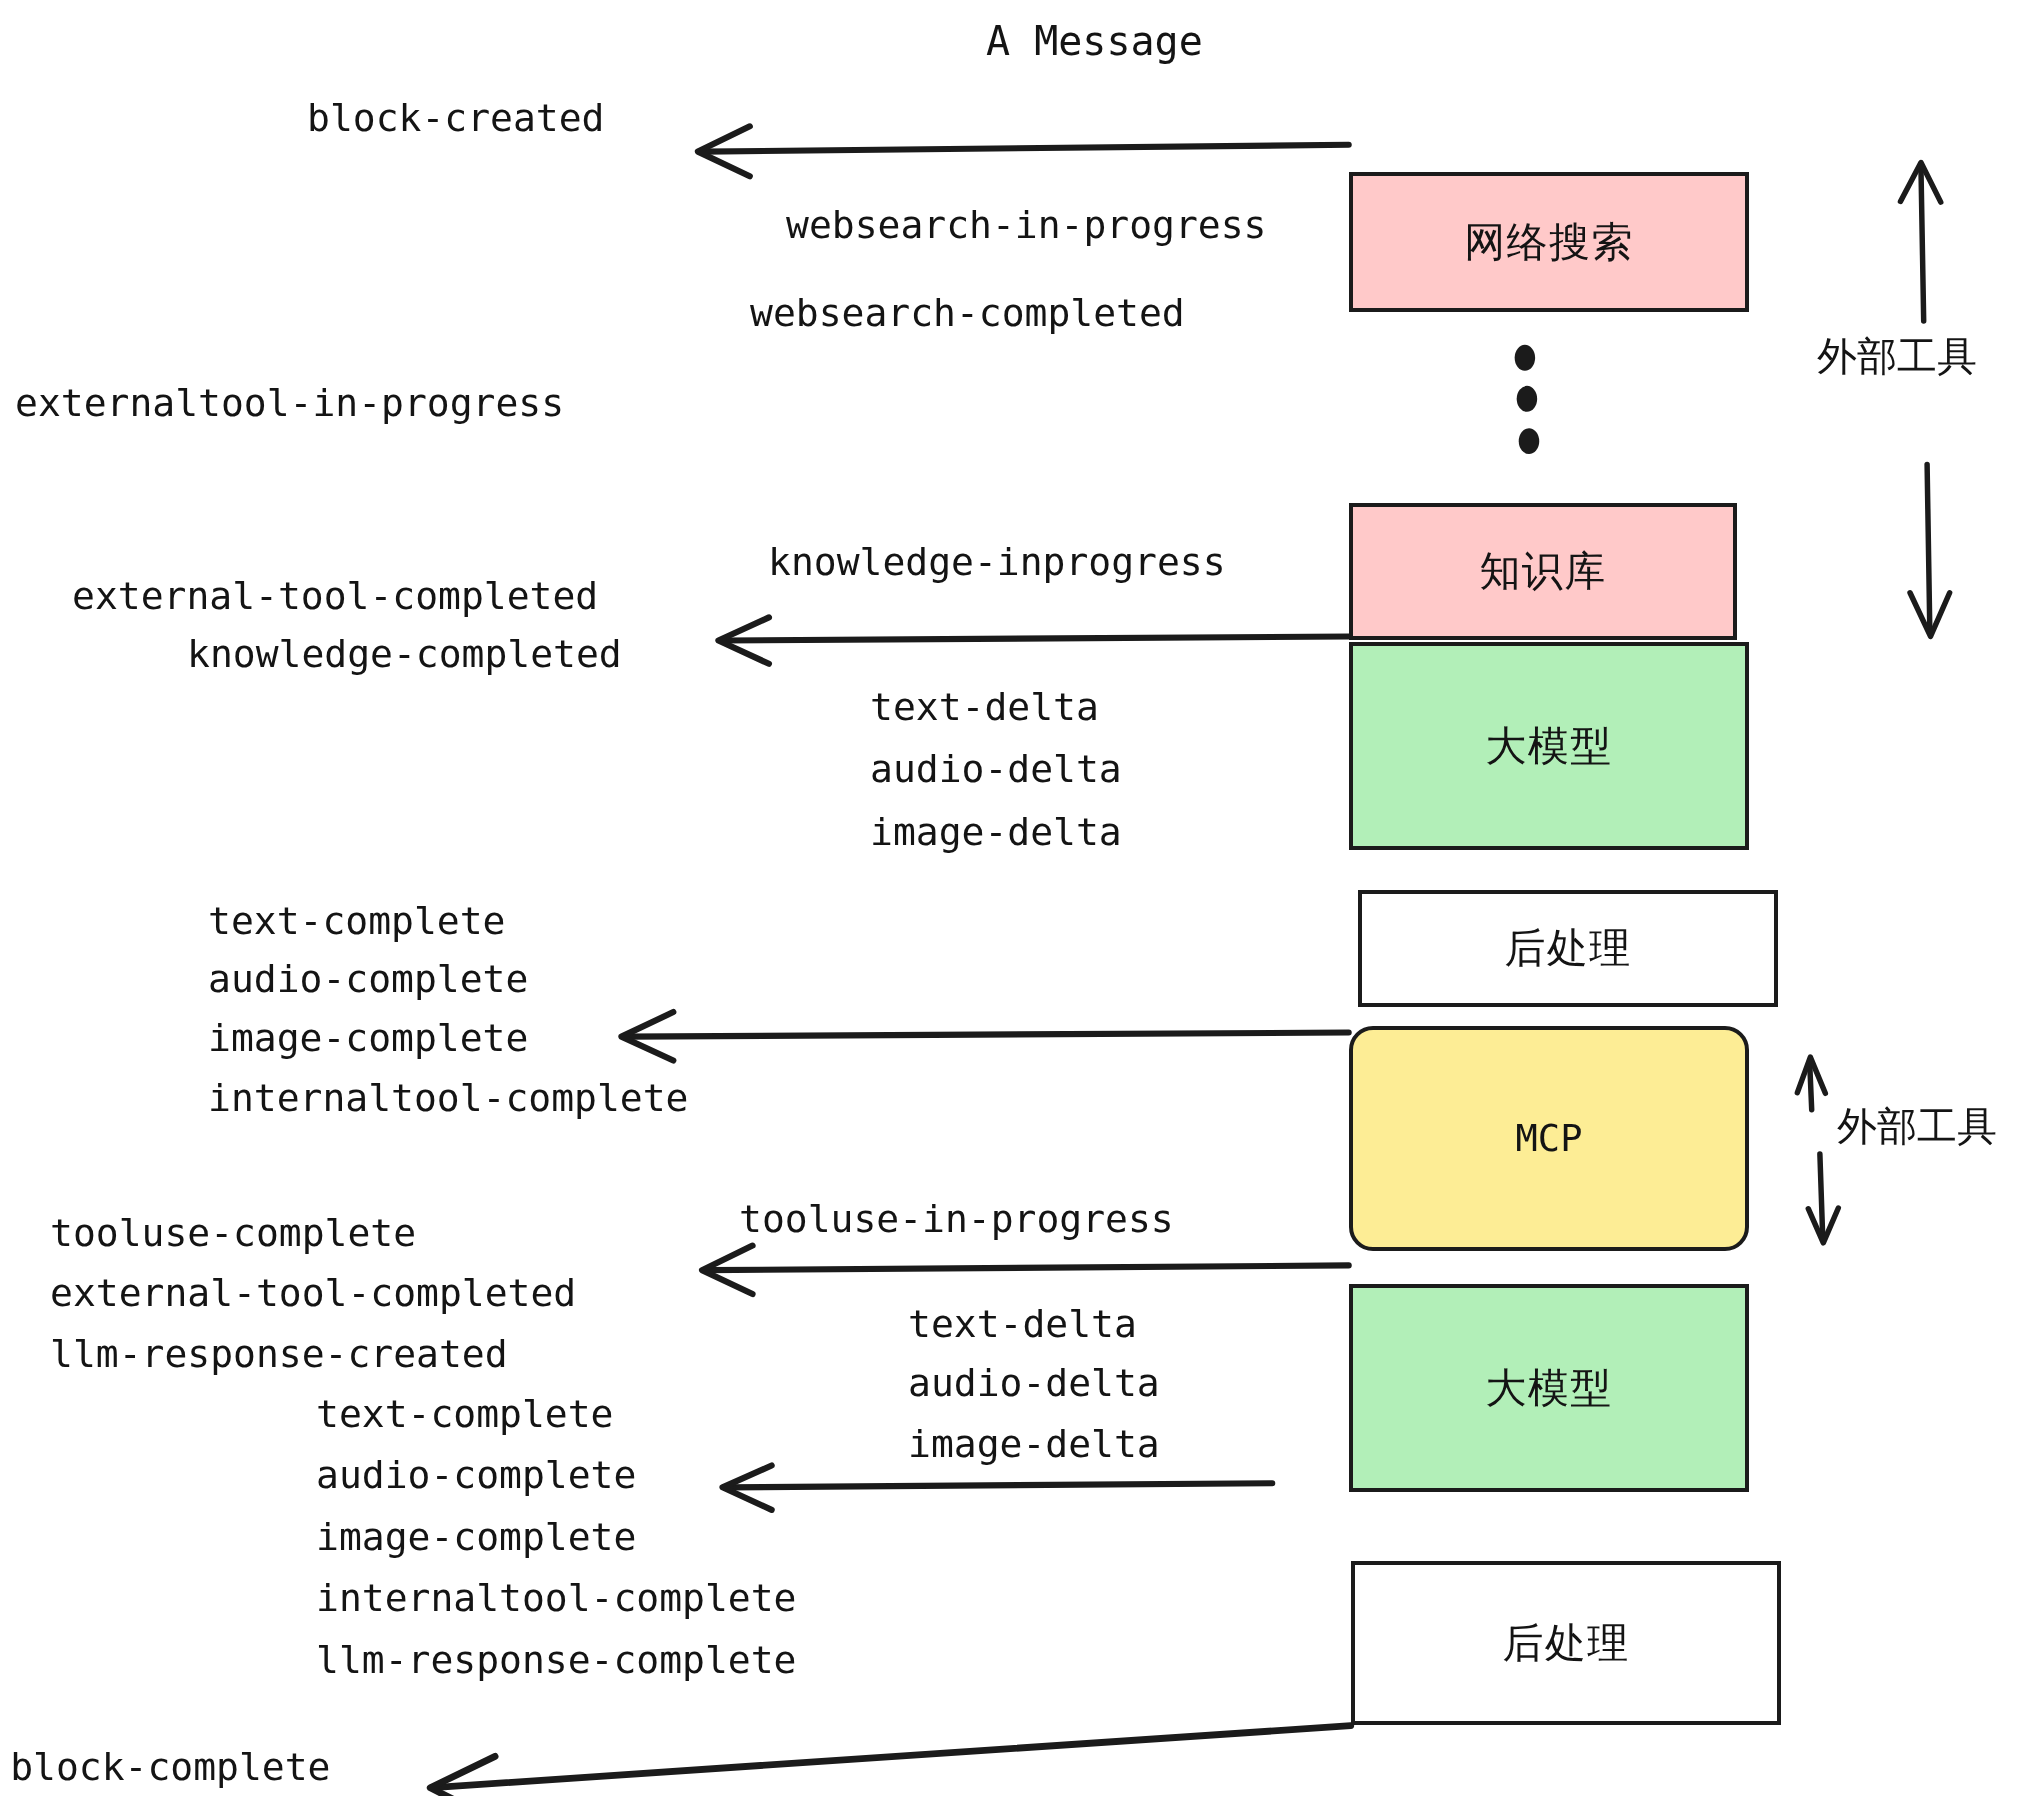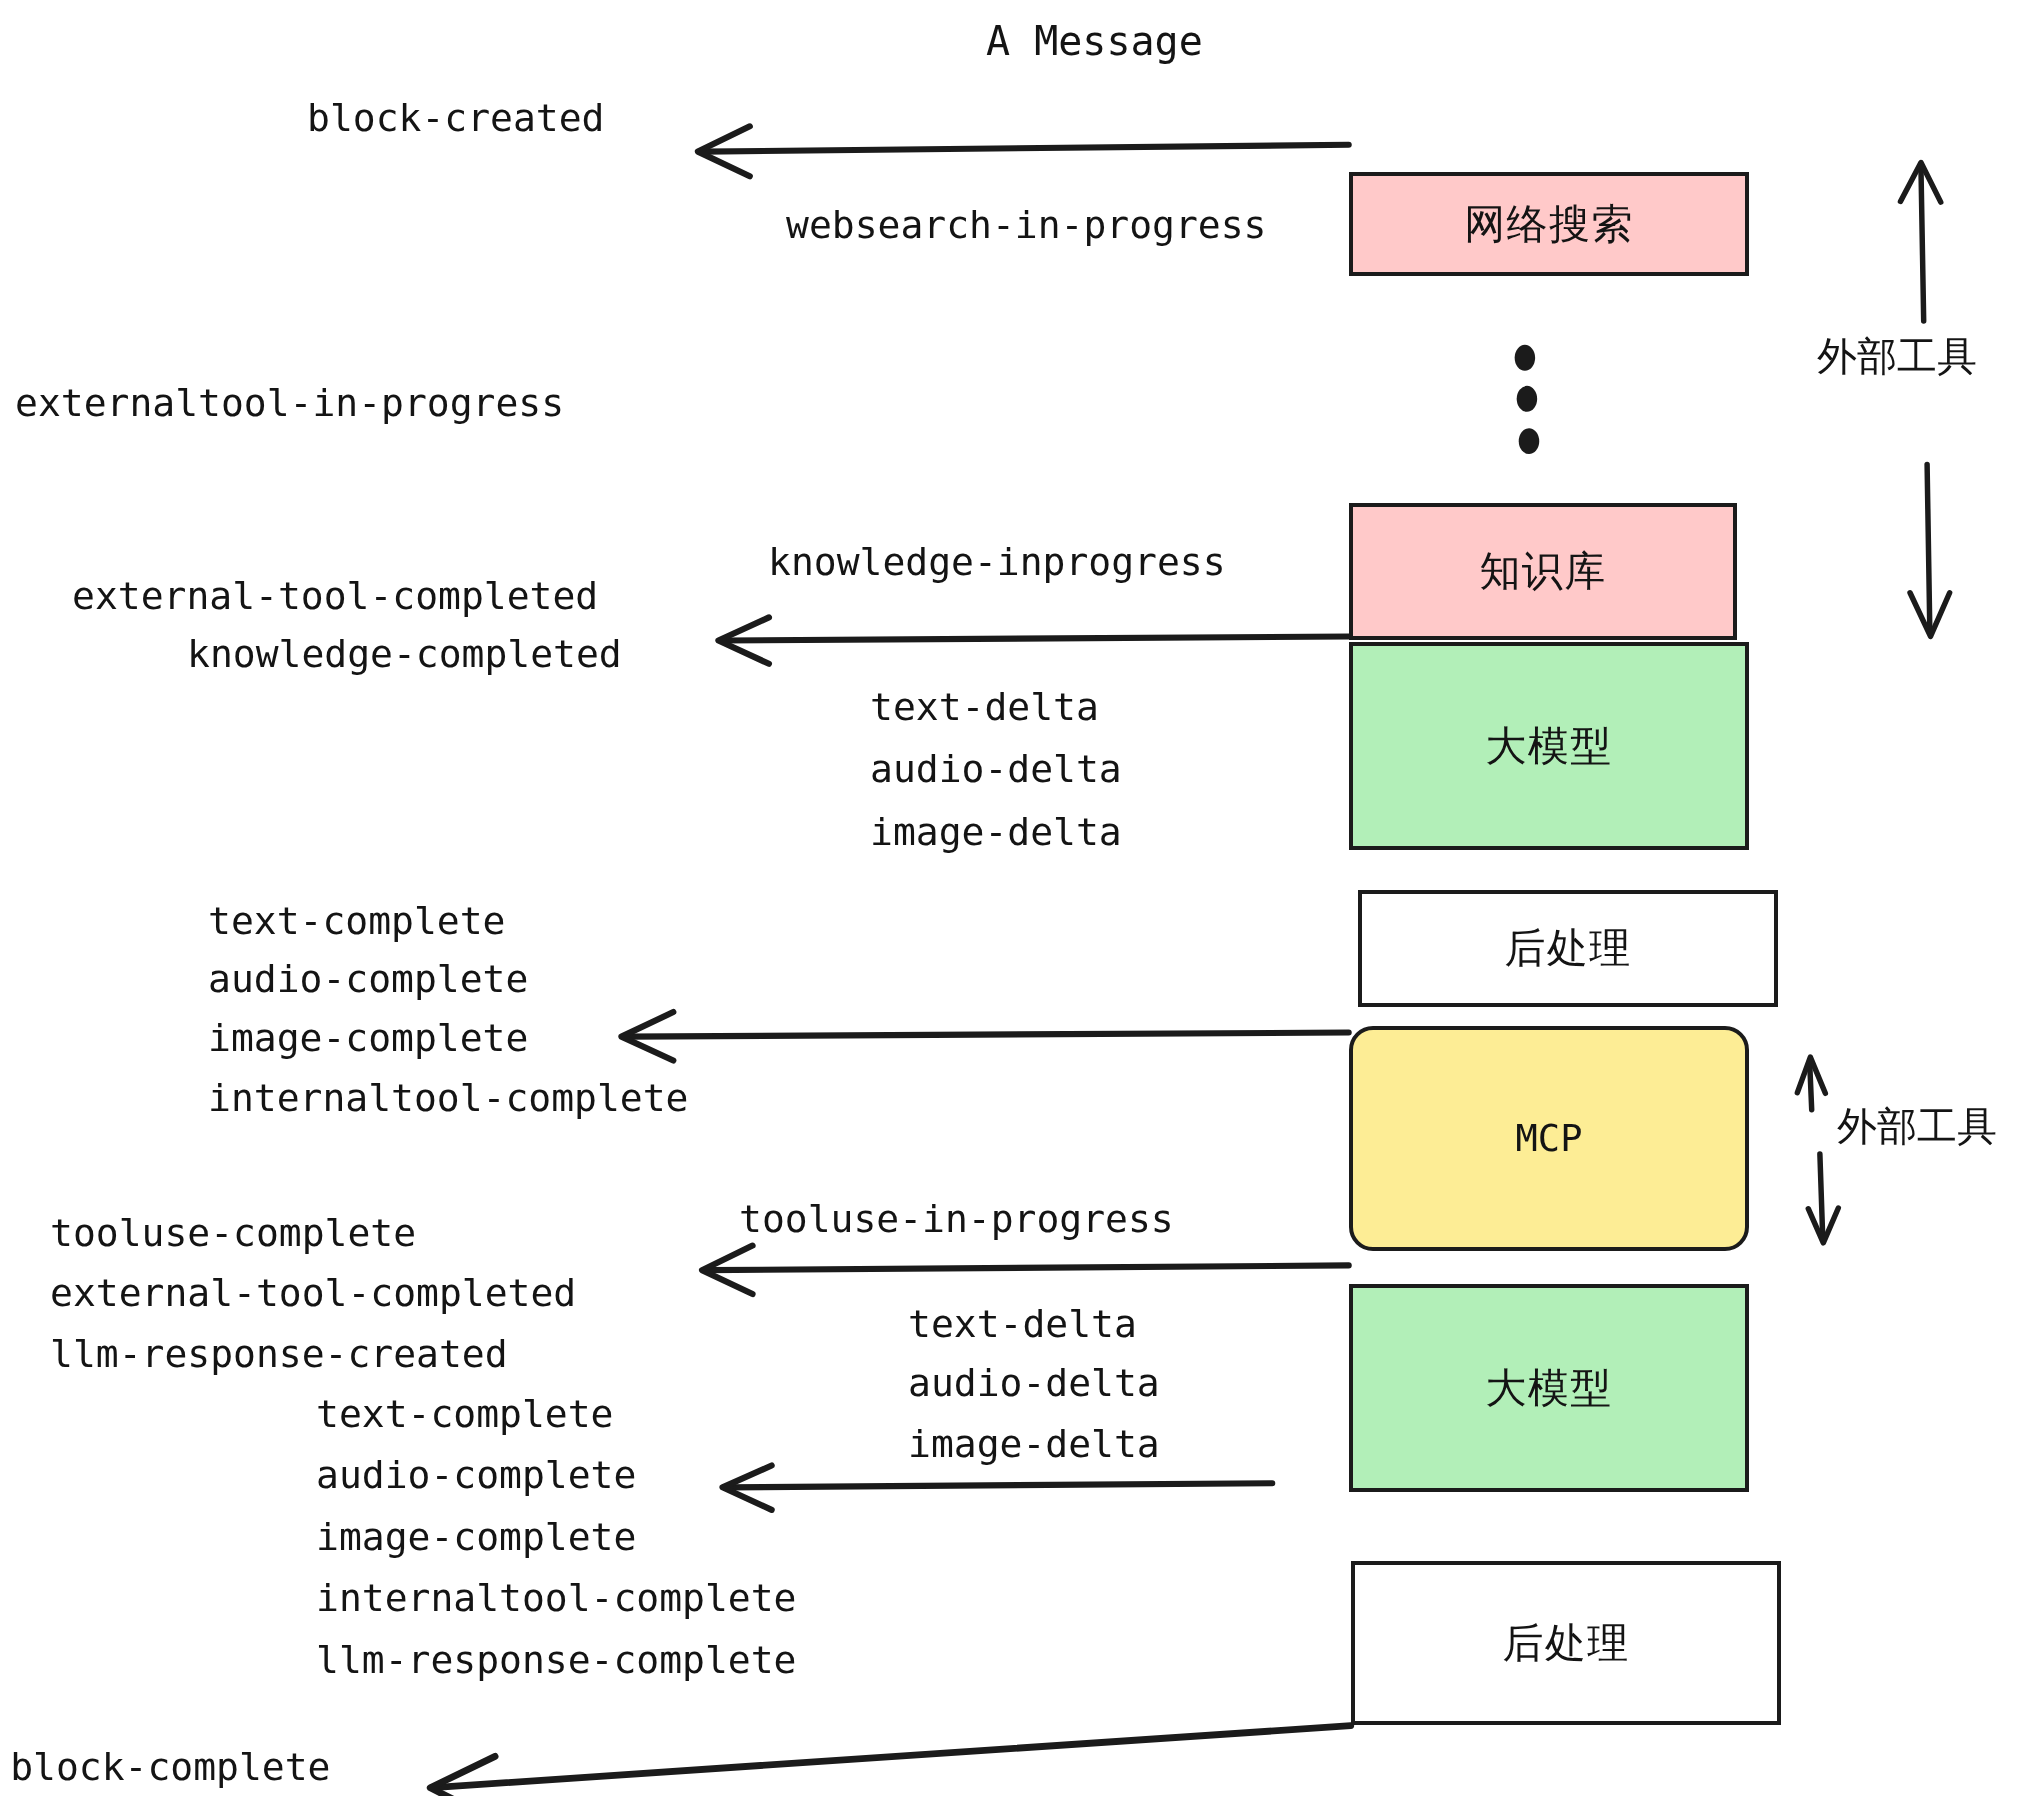--- a/index.html
+++ b/index.html
@@ -132,21 +132,21 @@
     <g>
       <line x1="2650" y1="1555" x2="2653" y2="1625" stroke-width="8"></line>
       <polyline points="2632,1600 2651,1548 2673,1601" stroke-width="8"></polyline>
       <line x1="2665" y1="1690" x2="2669" y2="1808" stroke-width="8"></line>
       <polyline points="2648,1770 2670,1820 2692,1769" stroke-width="8"></polyline>
     </g>
   </svg>
 
   <div id="title" style="left:986px; top:18px;">A Message</div>
 
-  <div class="box" style="left:1349px; top:172px; width:400px; height:104px; background:#FFC9C9;">
+  <div class="box" style="left:1349px; top:172px; width:400px; height:140px; background:#FFC9C9;">
     <span class="boxlabel">网络搜索</span>
   </div>
 
   <div class="box" style="left:1349px; top:503px; width:388px; height:137px; background:#FFC9C9;">
     <span class="boxlabel">知识库</span>
   </div>
 
   <div class="box" style="left:1349px; top:642px; width:400px; height:208px; background:#B2EFB8;">
     <span class="boxlabel">大模型</span>
   </div>
@@ -165,20 +165,21 @@
 
   <div class="box" style="left:1351px; top:1561px; width:430px; height:164px; background:#FFFFFF; border-width:4.1px;">
     <span class="boxlabel">后处理</span>
   </div>
 
   <div class="sidelabel" style="left:1817px; top:336px;">外部工具</div>
   <div class="sidelabel" style="left:1837px; top:1106px;">外部工具</div>
 
   <div class="evt" style="left:307px; top:99px;">block-created</div>
   <div class="evt" style="left:750px; top:206px;margin-left:36px;">websearch-in-progress</div>
+  <div class="evt" style="left:750px; top:294px;">websearch-completed</div>
   <div class="evt" style="left:15px; top:384px;">externaltool-in-progress</div>
 
   <div class="evt" style="left:768px; top:543px;">knowledge-inprogress</div>
   <div class="evt" style="left:72px; top:577px;">external-tool-completed</div>
   <div class="evt" style="left:187px; top:635px;">knowledge-completed</div>
 
   <div class="evt" style="left:870px; top:688px;">text-delta</div>
   <div class="evt" style="left:870px; top:750px;">audio-delta</div>
   <div class="evt" style="left:870px; top:813px;">image-delta</div>
 

